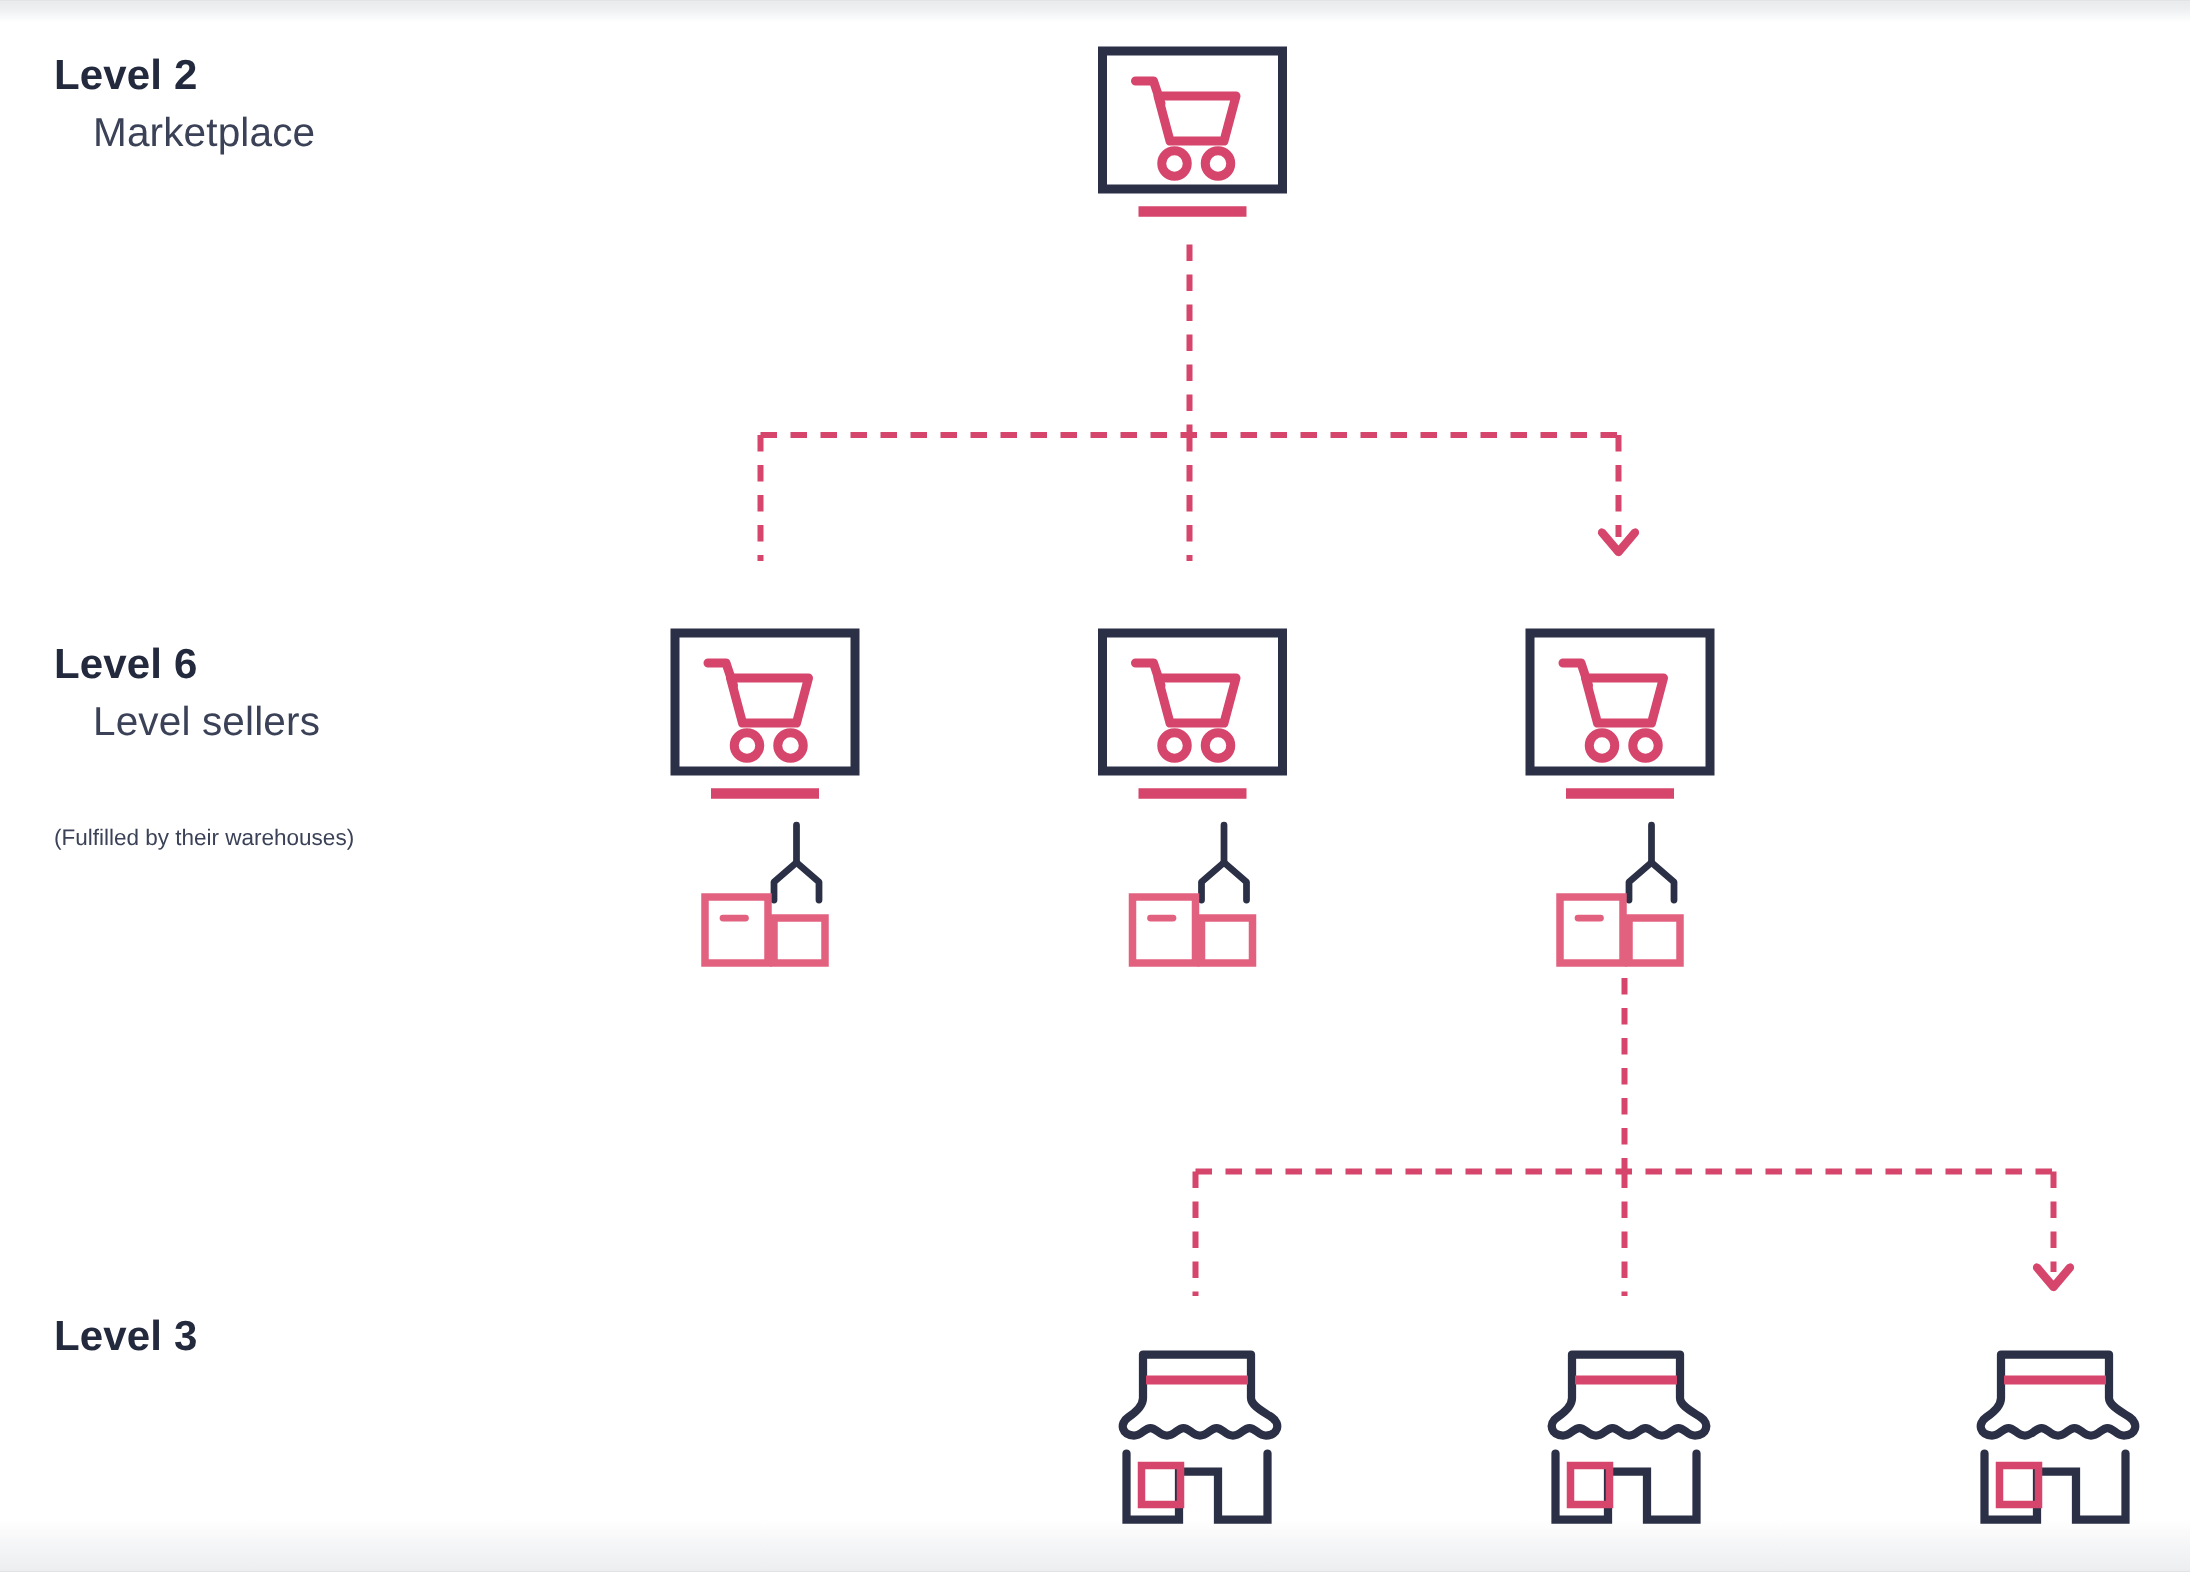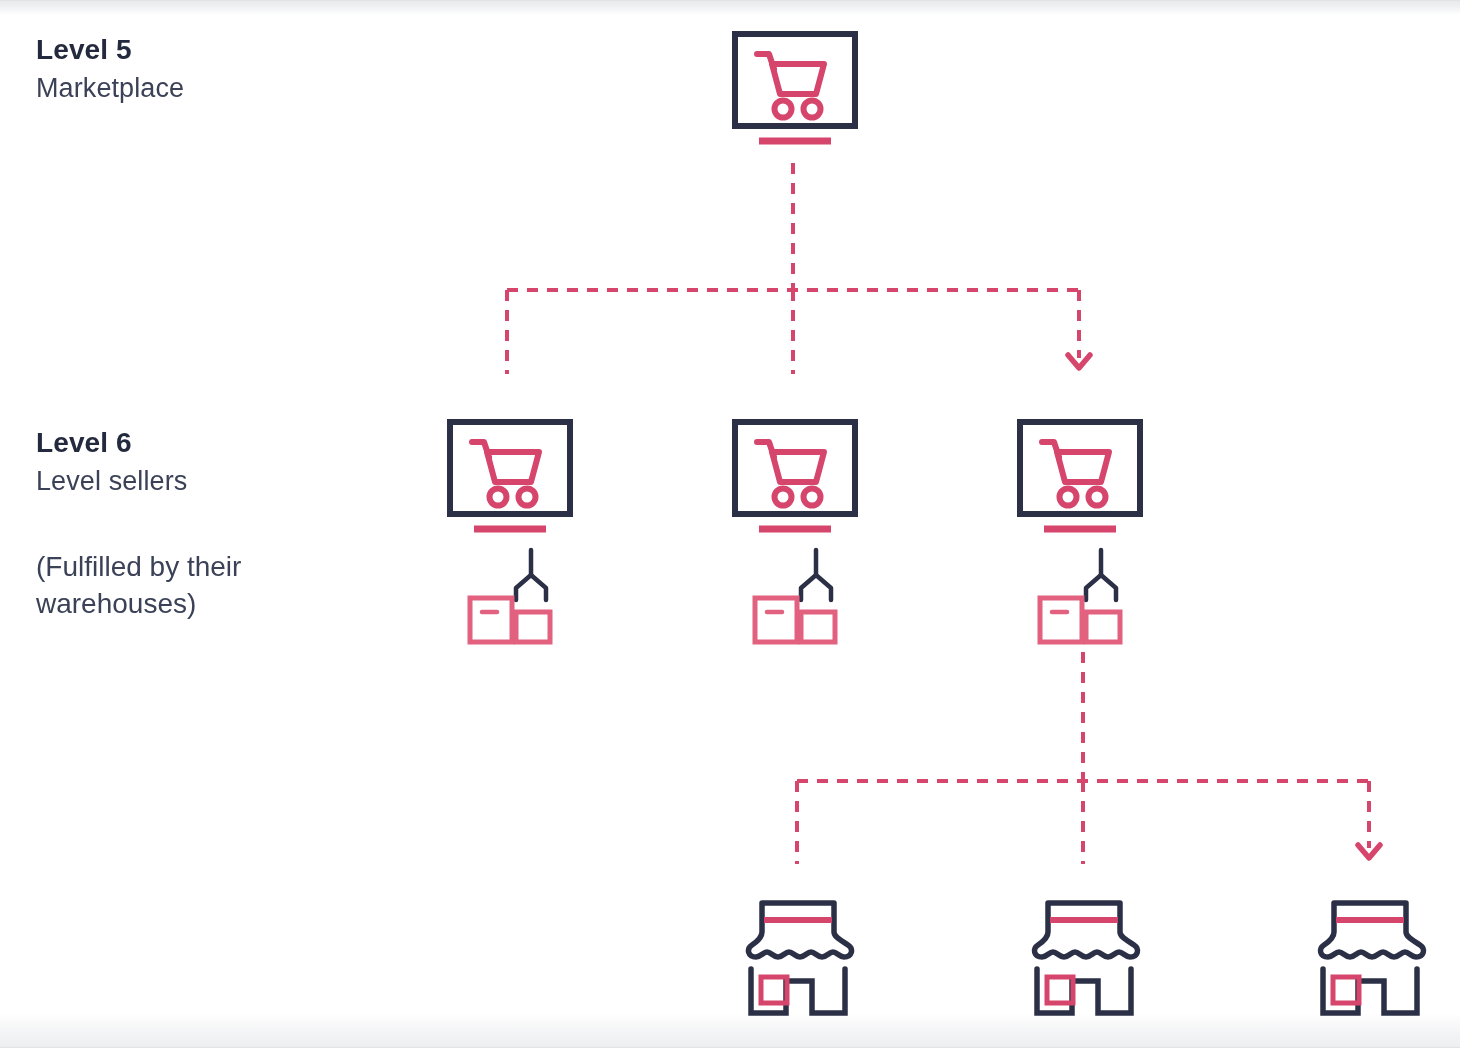--- a/index.html
+++ b/index.html
@@ -23,52 +23,53 @@
     border-bottom:1px solid #e2e3e6;}
 
   
   .row-label{position:absolute;left:36px;}
   .lvl-title{
     font-size:28px;font-weight:700;color:#242a3e;letter-spacing:.1px;
     line-height:1.18;white-space:nowrap;
   }
   .lvl-sub{
     font-size:27px;font-weight:400;color:#3b4257;letter-spacing:.1px;
-    line-height:1.2;white-space:nowrap;margin-top:6px;
+    line-height:1.2;white-space:nowrap;margin-top:6px;margin-left:26px;
   }
   .lvl-note{
-    font-size:28px;font-weight:400;color:#3b4257;line-height:1.32;
+    font-size:15px;font-weight:400;color:#3b4257;line-height:1.32;
     width:250px;margin-top:0;
   }
 
   
   #art{position:absolute;left:0;top:0;width:1460px;height:1048px;}
 </style>
 </head>
 <body>
 
 <div id="stage">
 
   <div class="edge-band edge-top"></div>
   <div class="edge-band edge-bottom"></div>
 
   <div class="row-label" style="top:33px;">
-    <div class="lvl-title">Level 5</div>
+    <div class="lvl-title">Level 2</div>
     <div class="lvl-sub">Marketplace</div>
   </div>
 
   <div class="row-label" style="top:426px;">
     <div class="lvl-title">Level 6</div>
     <div class="lvl-sub">Level sellers</div>
   </div>
   <div class="row-label" style="top:549px;">
     <div class="lvl-note">(Fulfilled by their warehouses)</div>
   </div>
 
   <div class="row-label" style="top:874px;">
+    <div class="lvl-title">Level 3</div>
   </div>
 
   <svg id="art" viewBox="0 0 1460 1048">
     <defs>
 
       <g id="icon-monitor-cart">
 
         <rect x="-35" y="-38" width="70" height="76" fill="#fbeff3"></rect>
         <rect x="-13" y="-44" width="28" height="12" fill="#fbeff3"></rect>
 

